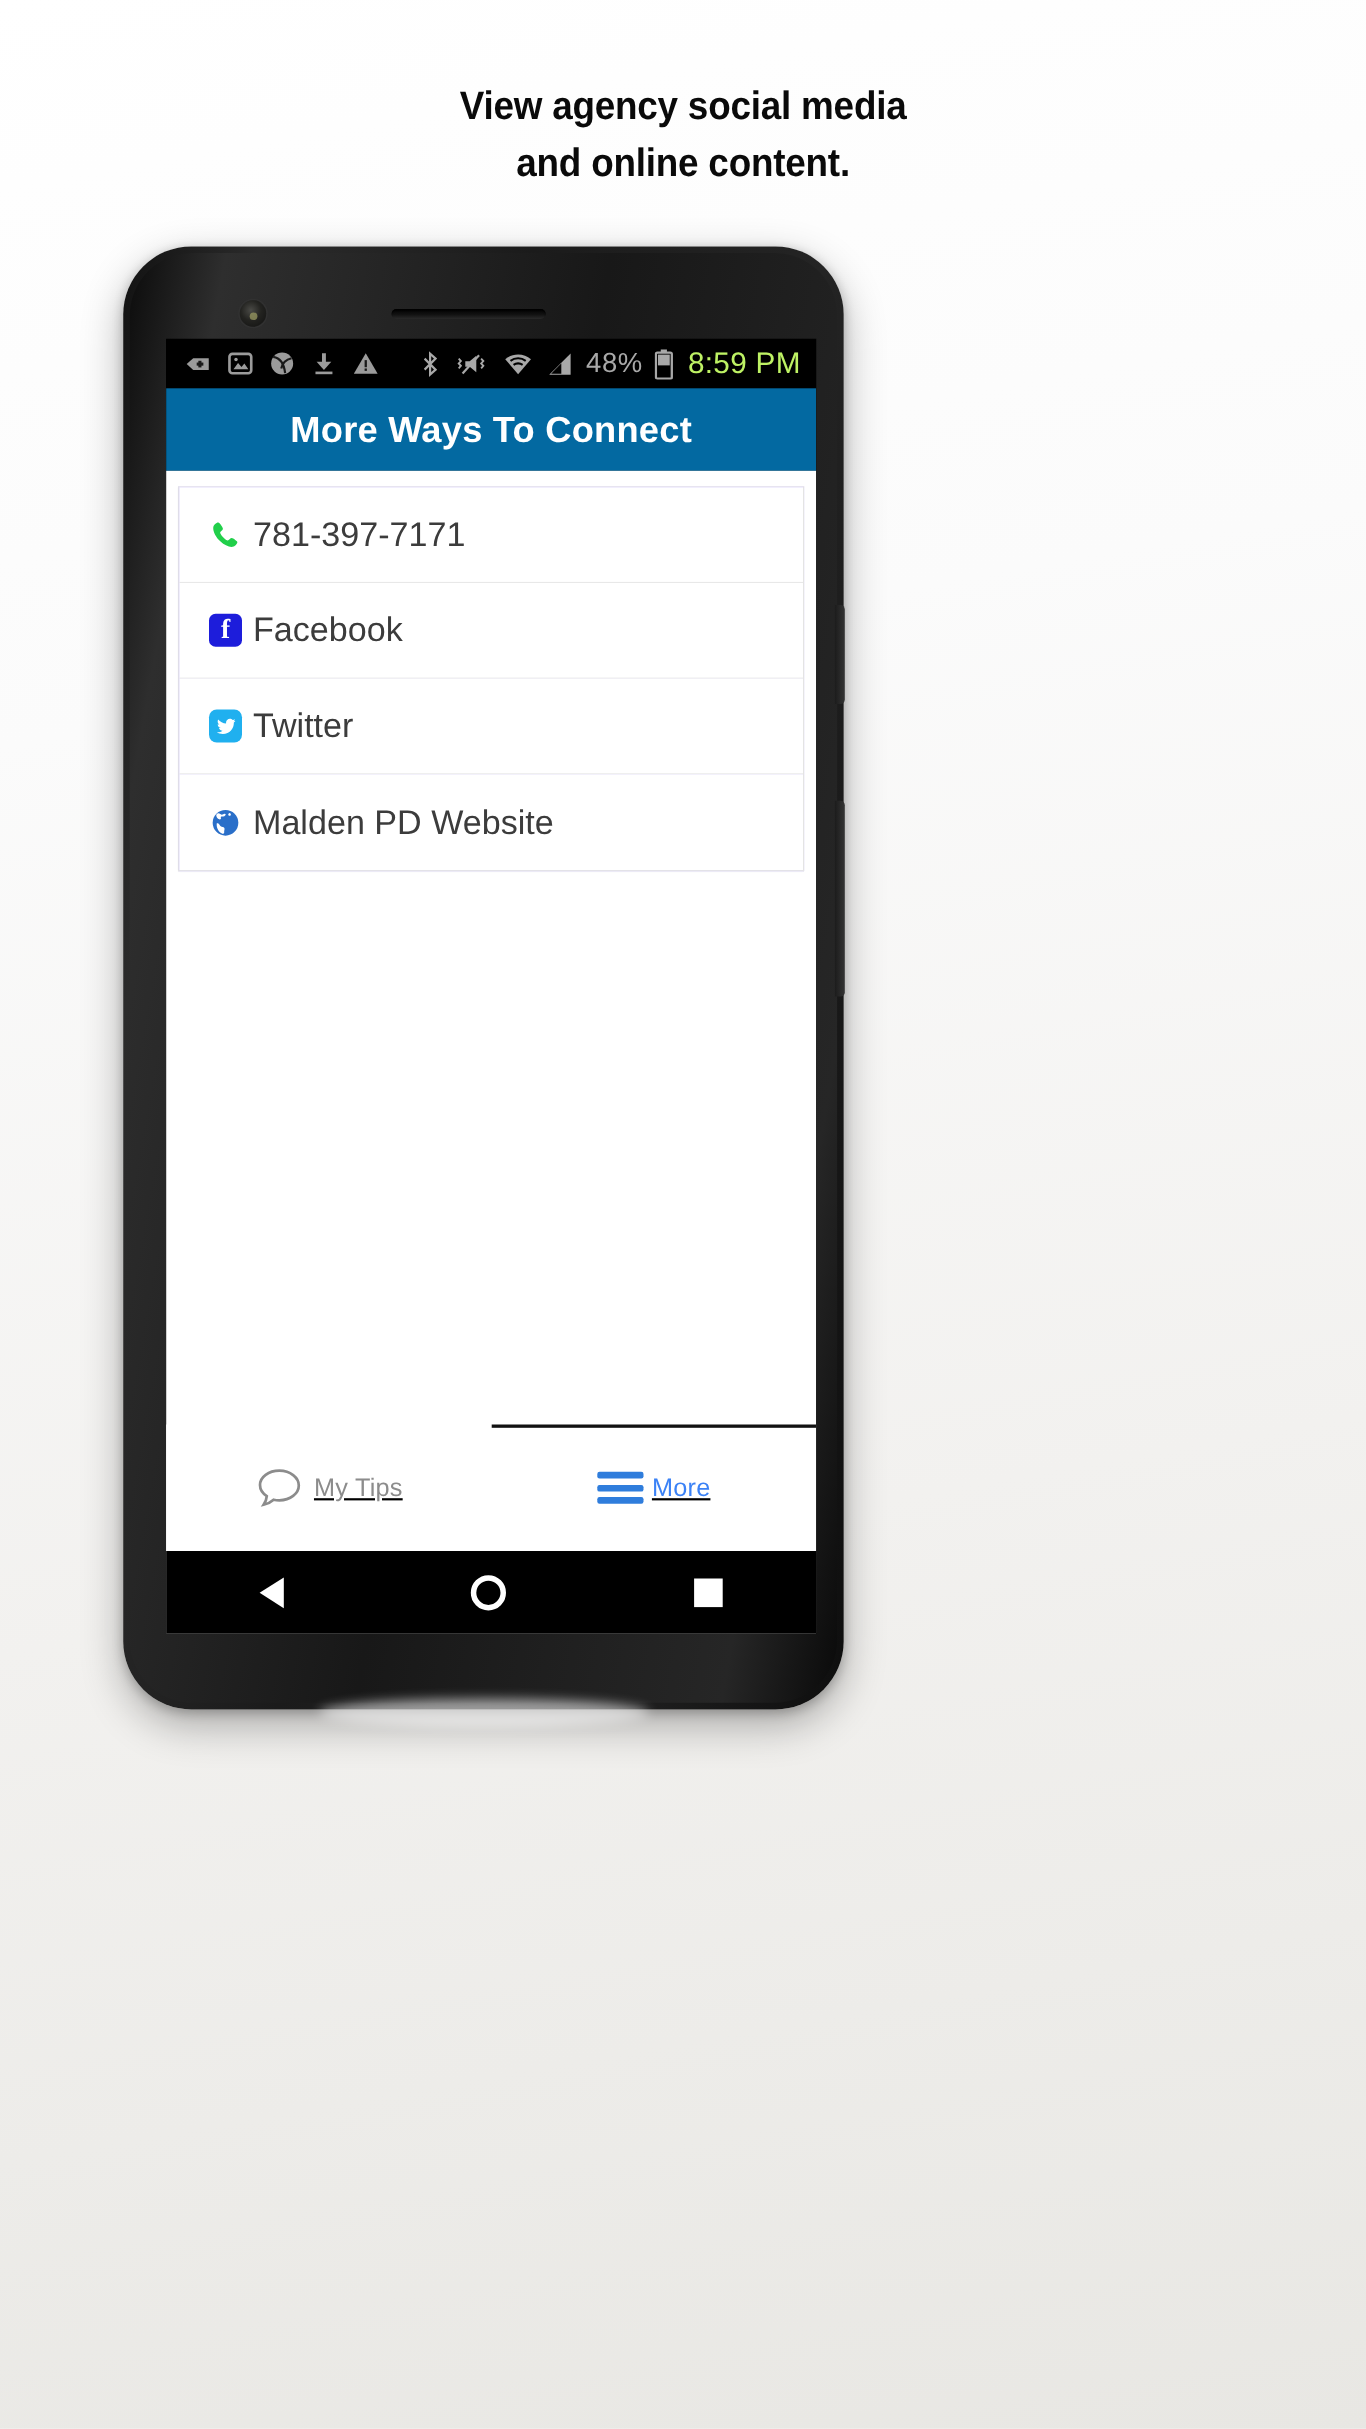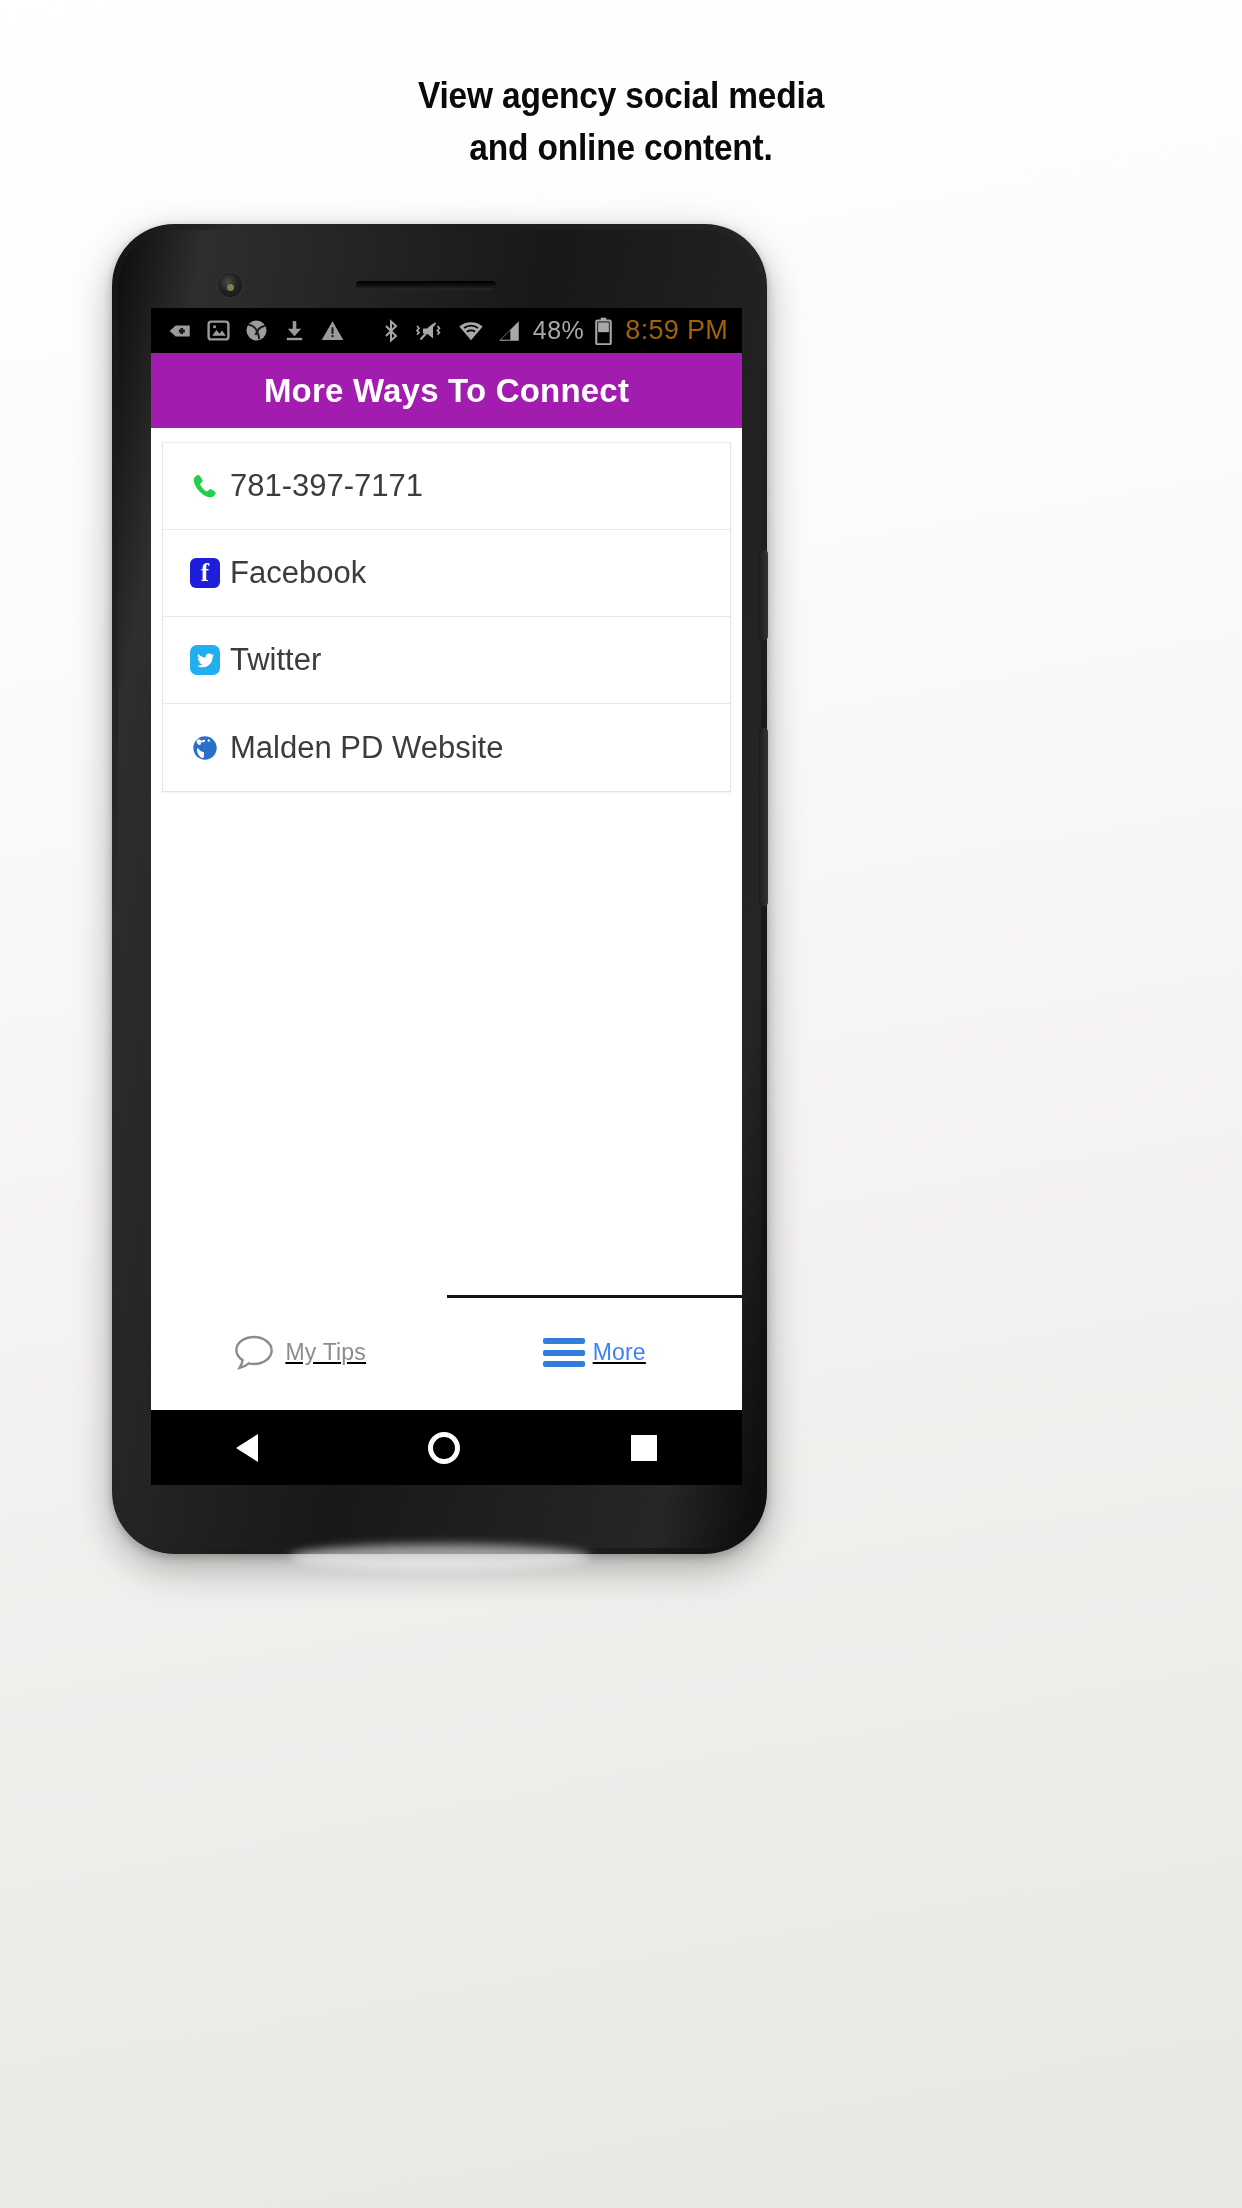--- a/index.html
+++ b/index.html
@@ -68,25 +68,25 @@
   
   #statusbar {
     height:45px; background:#000; color:#a8a8a8;
     display:flex; align-items:center; padding:0 14px 0 16px;
     font-size:25px;
   }
   #sb-left { display:flex; align-items:center; gap:13px; flex:0 0 auto; }
   #sb-right{ display:flex; align-items:center; gap:11px; margin-left:auto; }
   .sbicon{ display:block; }
   #sb-pct{ font-size:25px; color:#a8a8a8; letter-spacing:.5px; }
-  #sb-time{ font-size:27px; color:#a16207; letter-spacing:.3px; margin-left:2px; }
+  #sb-time{ font-size:27px; color:#bef264; letter-spacing:.3px; margin-left:2px; }
 
   
   #titlebar {
-    height:75px; background:#a21caf;
+    height:75px; background:#0369a1;
     display:flex; align-items:center; justify-content:center;
   }
   #titlebar-text {
     color:#ffffff; font-size:33px; font-weight:700; letter-spacing:.2px;
   }
 
   
   #appbody {
     position:relative; height:1057px; background:#ffffff;
     display:flex; flex-direction:column;

